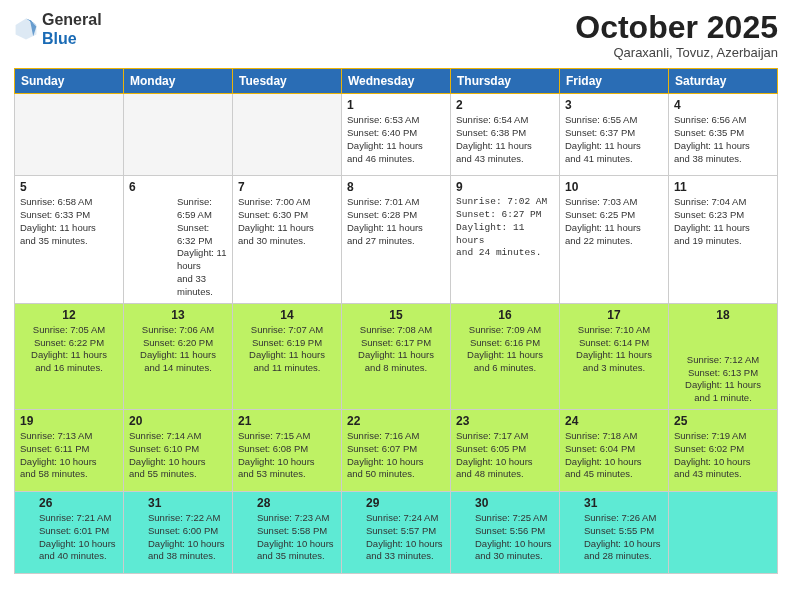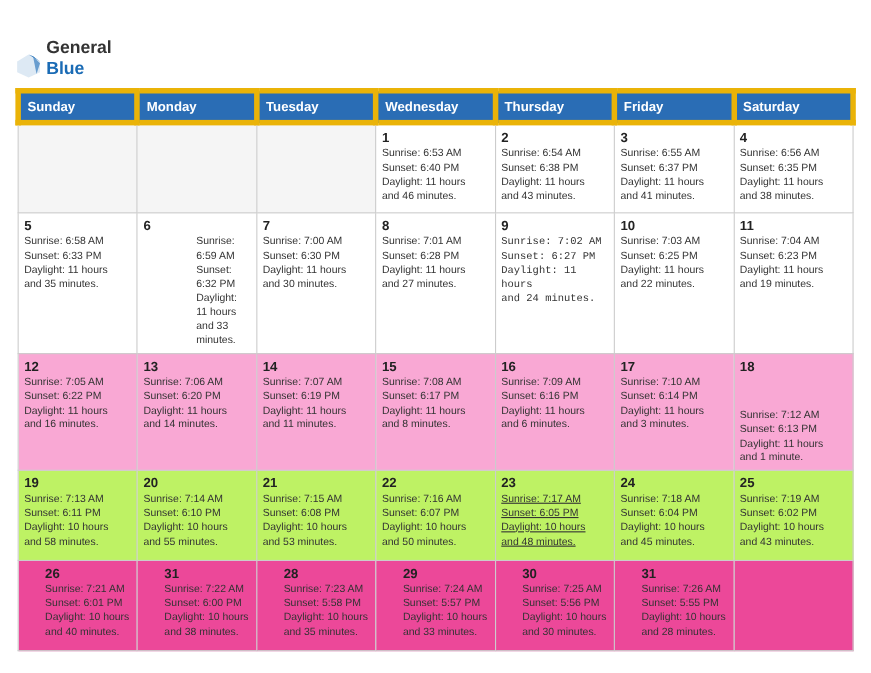--- a/index.html
+++ b/index.html
@@ -16,23 +16,22 @@
       padding: 10px 14px;
     }
     .header {
       display: flex;
       justify-content: space-between;
       align-items: flex-start;
       margin-bottom: 8px;
     }
     .logo {
       display: flex;
-      align-items: flex-end;
+      align-items: center;
       gap: 4px;
-      margin-top: 24px;
     }
     .logo-text {
       font-size: 16px;
       font-weight: bold;
       line-height: 1.2;
     }
     .logo-general { color: #333; }
     .logo-blue { color: #1a6bb5; }
     .logo-icon {
       width: 24px;
@@ -56,21 +55,21 @@
       border-collapse: collapse;
       table-layout: fixed;
     }
     .calendar th {
       background-color: #2a6db5;
       color: white;
       text-align: left;
       padding: 5px 6px;
       font-size: 12px;
       font-weight: bold;
-      border: 5px solid #eab308;
+      border: 1px solid #eab308;
     }
     .calendar td {
       border: 1px solid #ccc;
       vertical-align: top;
       padding: 4px 5px;
       height: 82px;
       background: #fff;
       font-size: 10px;
       color: #333;
     }
@@ -85,42 +84,46 @@
     }
     .day-info {
       font-size: 9.5px;
       line-height: 1.35;
       color: #333;
     }
     tr:nth-child(even) td:not(.empty) {
       background: #fafafa;
     }
     .calendar tr:nth-child(2) td { background: #fff; }
-    .calendar tr:nth-child(3) td { background: #f9a8d4; }
+    .calendar tr:nth-child(3) td { background: #bef264; text-align: center; }
     .calendar tr:nth-child(4) td { background: #bef264; }
-    .calendar tr:nth-child(5) td { background: #ec4899; padding-left: 24px; }
+    .calendar tr:nth-child(5) td { background: #5eead4; padding-left: 24px; }
     .calendar tr:nth-child(6) td { background: #fff; }
     .calendar tr:nth-child(7) td { background: #f0f4f8; }
   </style>
 </head>
 <body>
 
 <div class="container">
   <div class="header">
     <div class="logo">
       <svg class="logo-icon" viewBox="0 0 30 30">
         <polygon points="15,2 28,10 28,22 15,28 2,22 2,10" fill="#1a6bb5" opacity="0.15"></polygon>
         <polygon points="20,4 28,12 24,24" fill="#1a6bb5" opacity="0.6"></polygon>
         <polygon points="15,2 28,10 20,4" fill="#1a6bb5"></polygon>
       </svg>
       <div class="logo-text">
         <span class="logo-general">General</span><br>
         <span class="logo-blue">Blue</span>
       </div>
     </div>
+    <div class="title-section">
+      <div class="month-title">October 2025</div>
+      <div class="subtitle">Qaraxanli, Tovuz, Azerbaijan</div>
+    </div>
   </div>
 
   <table class="calendar">
     <thead>
       <tr>
       <th>Sunday</th>
           <th>Monday</th>
           <th>Tuesday</th>
           <th>Wednesday</th>
           <th>Thursday</th>
@@ -288,21 +291,21 @@
           </td>
           <td>
             <div class="day-number">22</div>
             <div class="day-info" style="white-space: pre-line;">Sunrise: 7:16 AM
 Sunset: 6:07 PM
 Daylight: 10 hours
 and 50 minutes.</div>
           </td>
           <td>
             <div class="day-number">23</div>
-            <div class="day-info" style="white-space: pre-line; text-decoration: underline;">Sunrise: 7:17 AM
+            <div class="day-info" style="white-space: pre-line;">Sunrise: 7:17 AM
 Sunset: 6:05 PM
 Daylight: 10 hours
 and 48 minutes.</div>
           </td>
           <td>
             <div class="day-number">24</div>
             <div class="day-info" style="white-space: pre-line;">Sunrise: 7:18 AM
 Sunset: 6:04 PM
 Daylight: 10 hours
 and 45 minutes.</div>

